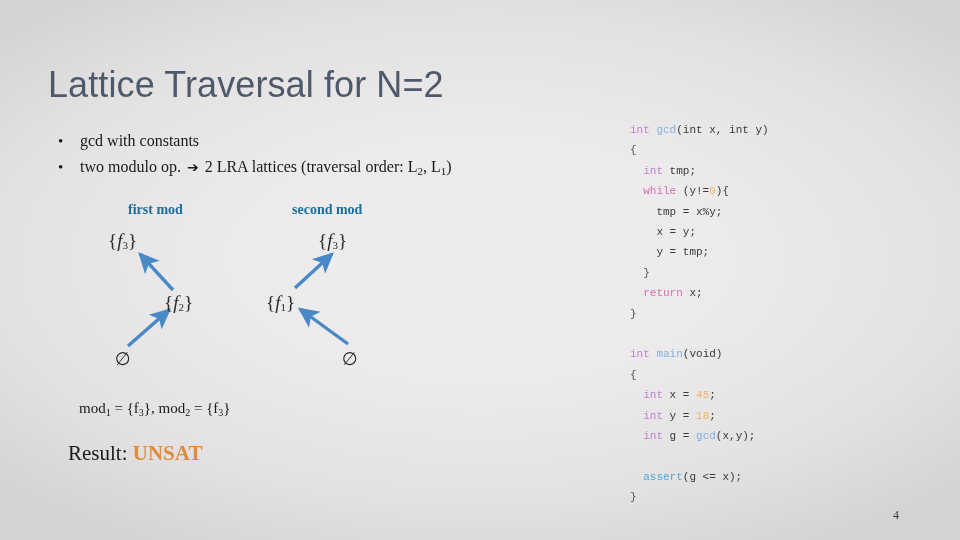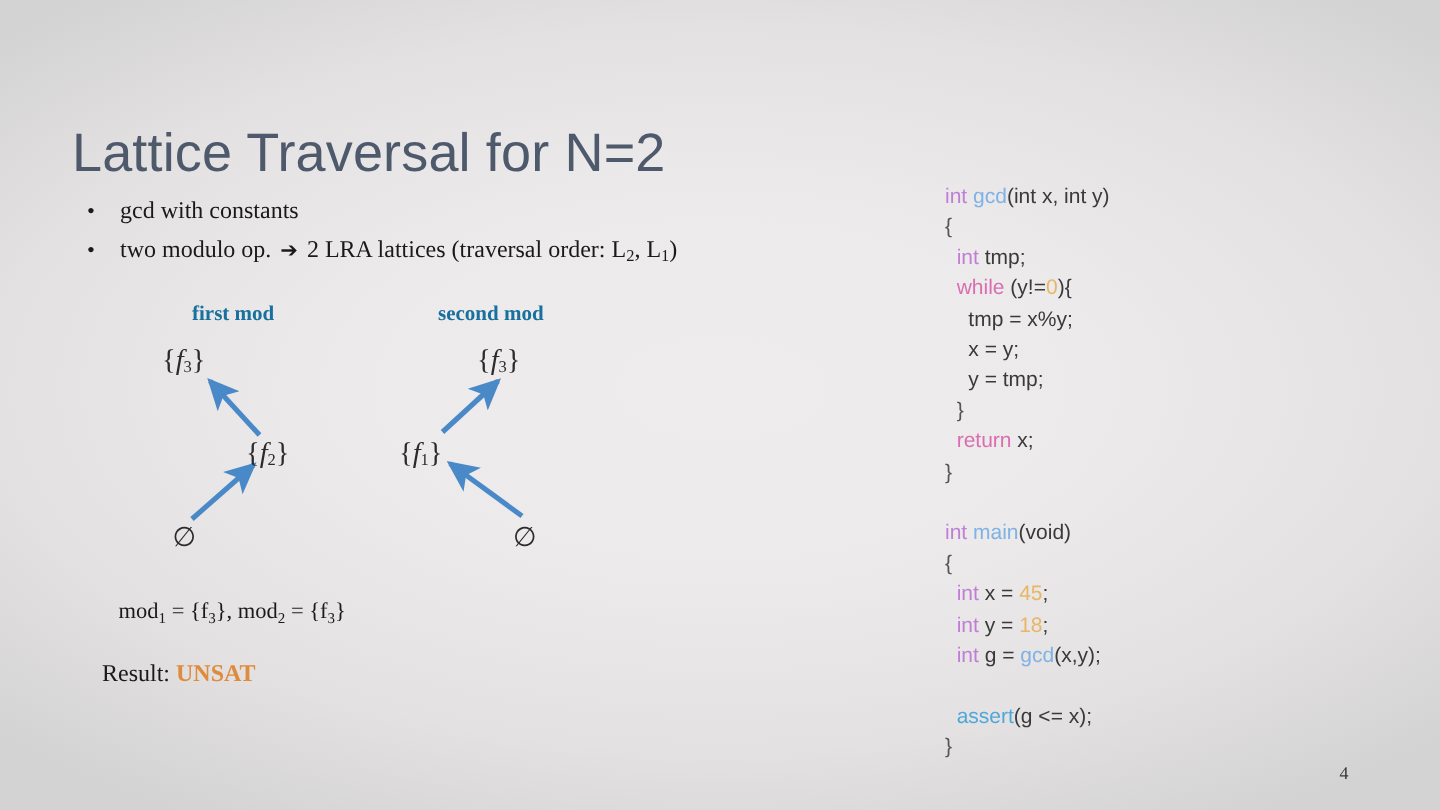--- a/index.html
+++ b/index.html
@@ -20,21 +20,21 @@
     background: #e9e7e7;
     background-image: radial-gradient(ellipse 70% 62% at 50% 48%,
                         #eeecec 0%, #eceaea 38%, #e3e1e1 72%, #d4d3d4 100%);
     overflow: hidden;
   }
 
   
   #title {
     position: absolute;
     left: 48px;
-    top: 81px;
+    top: 64px;
     font-family: "Liberation Sans", sans-serif;
     font-size: 36px;
     font-weight: 400;
     letter-spacing: 0.1px;
     color: #4e5a6c;
     white-space: nowrap;
   }
 
   
   #bullets {
@@ -138,21 +138,21 @@
     color: #1a1a1a;
     white-space: nowrap;
   }
   #mod-line sub { font-size: 10px; vertical-align: -3px; }
 
   #result-line {
     position: absolute;
     left: 68px;
     top: 441px;
     font-family: "Liberation Serif", serif;
-    font-size: 16px;
+    font-size: 21px;
     color: #1a1a1a;
     white-space: nowrap;
   }
   #result-line .verdict {
     color: #e08a3c;
     font-weight: bold;
   }
 
   
   #footnote {
@@ -165,22 +165,22 @@
     line-height: 17px;
     color: #1a1a1a;
   }
 
   
   #code {
     position: absolute;
     left: 630px;
     top: 120px;
     width: 310px;
-    font-family: Liberation Sans, sans-serif;
-    font-size: 14px;
+    font-family: Liberation Mono, monospace;
+    font-size: 11px;
     line-height: 20.4px;
     color: #3a3a3a;
     white-space: pre;
   }
   #code .blank { height: 20.4px; }
   .kw    { color: #c07fd6; }   
   .kw2   { color: #d96fb0; text-align: center; }   
   .fn    { color: #7fb2e5; }   
   .fn2   { color: #4fa8d8; }   
   .num   { color: #e8b765; }   

